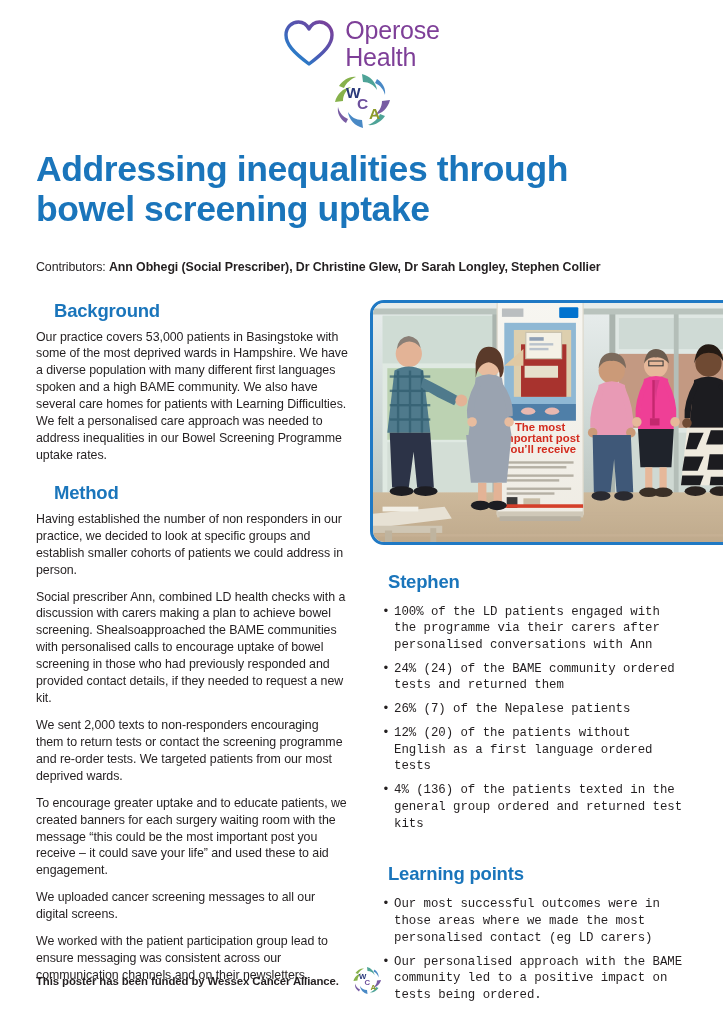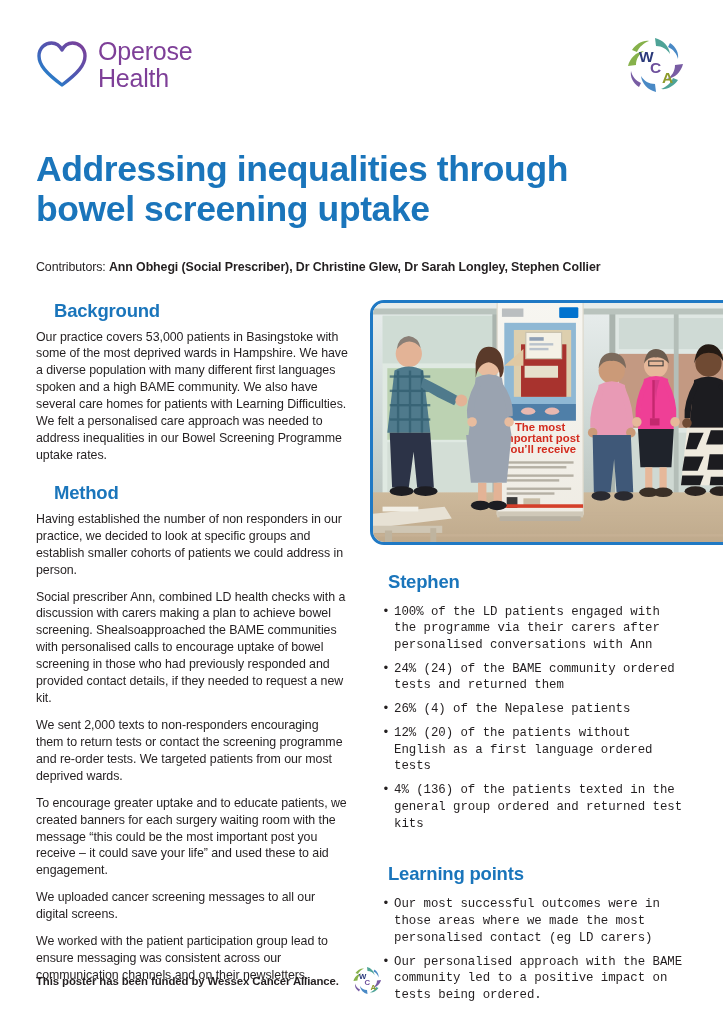--- a/index.html
+++ b/index.html
@@ -25,20 +25,21 @@
 
   
   .header {
     position: relative;
     height: 112px;
     display: flex;
     align-items: center;
     justify-content: space-between;
     padding-top: 18px;
     box-sizing: border-box;
+    flex-direction: column;
   }
   .operose-logo {
     display: flex;
     align-items: center;
     gap: 10px;
   }
   .operose-mark { width: 52px; height: 50px; flex: none; }
   .operose-word { line-height: 1.0; }
   .operose-word .l1, .operose-word .l2 {
     display: block;
@@ -400,21 +401,21 @@
             <rect x="8" y="190" width="30" height="4" fill="#f2efe6"></rect>
           </svg>
         </div>
       </div>
 
       <section>
         <h2 class="section">Stephen</h2>
         <ul class="bullets">
           <li>100% of the LD patients engaged with the programme via their carers after personalised conversations with Ann</li>
           <li>24% (24) of the BAME community ordered tests and returned them</li>
-          <li>26% (4) of the Nepalese patients</li>
+          <li>26% (7) of the Nepalese patients</li>
           <li>12% (20) of the patients without English as a first language ordered tests</li>
           <li>4% (136) of the patients texted in the general group ordered and returned test kits</li>
         </ul>
       </section>
 
       <div class="learning-gap"></div>
 
       <section>
         <h2 class="section">Learning points</h2>
         <ul class="bullets">

